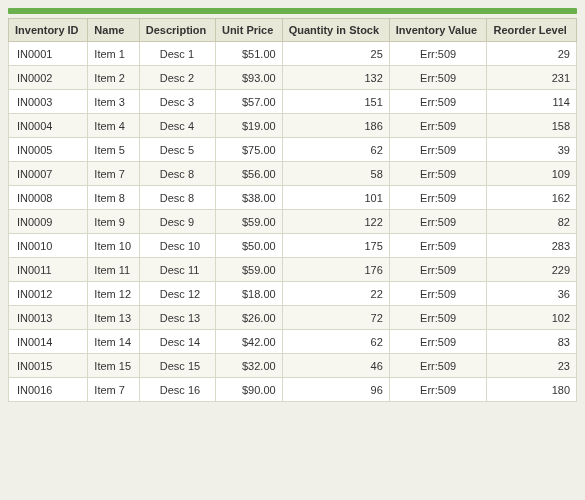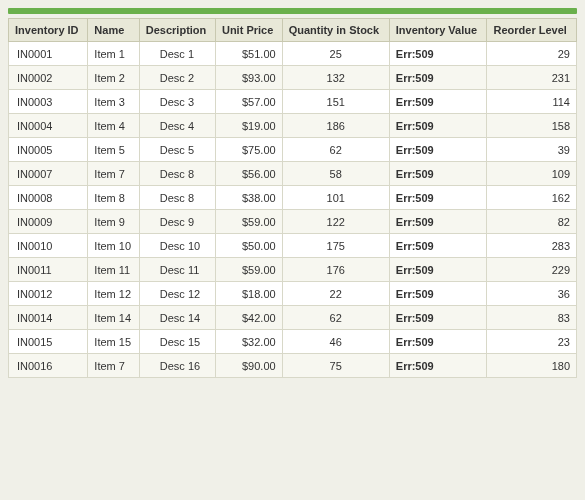--- a/index.html
+++ b/index.html
@@ -72,25 +72,24 @@
       text-align: left;
     }
     tbody td:nth-child(3) {
       text-align: left;
       padding-left: 20px;
     }
     tbody td:nth-child(4) {
       text-align: right;
     }
     tbody td:nth-child(5) {
+      text-align: right;
+    }
+    tbody td:nth-child(6) {
       text-align: center;
-    }
-    tbody td:nth-child(6) {
-      text-align: left;
-      font-weight: bold;
     }
     tbody td:nth-child(7) {
       text-align: right;
     }
   </style>
 </head>
 <body>
 
 <div class="container">
   <div class="top-bar"></div>
@@ -201,20 +200,29 @@
           <tr>
             <td>IN0012</td>
             <td>Item 12</td>
             <td>Desc 12</td>
             <td>$18.00</td>
             <td>22</td>
             <td>Err:509</td>
             <td>36</td>
           </tr>
           <tr>
+            <td>IN0013</td>
+            <td>Item 13</td>
+            <td>Desc 13</td>
+            <td>$26.00</td>
+            <td>72</td>
+            <td>Err:509</td>
+            <td>102</td>
+          </tr>
+          <tr>
             <td>IN0014</td>
             <td>Item 14</td>
             <td>Desc 14</td>
             <td>$42.00</td>
             <td>62</td>
             <td>Err:509</td>
             <td>83</td>
           </tr>
           <tr>
             <td>IN0015</td>
@@ -223,20 +231,20 @@
             <td>$32.00</td>
             <td>46</td>
             <td>Err:509</td>
             <td>23</td>
           </tr>
           <tr>
             <td>IN0016</td>
             <td>Item 7</td>
             <td>Desc 16</td>
             <td>$90.00</td>
-            <td>75</td>
+            <td>96</td>
             <td>Err:509</td>
             <td>180</td>
           </tr>
         </tbody>
     </table>
   </div>
 </div>
 
 </body></html>

